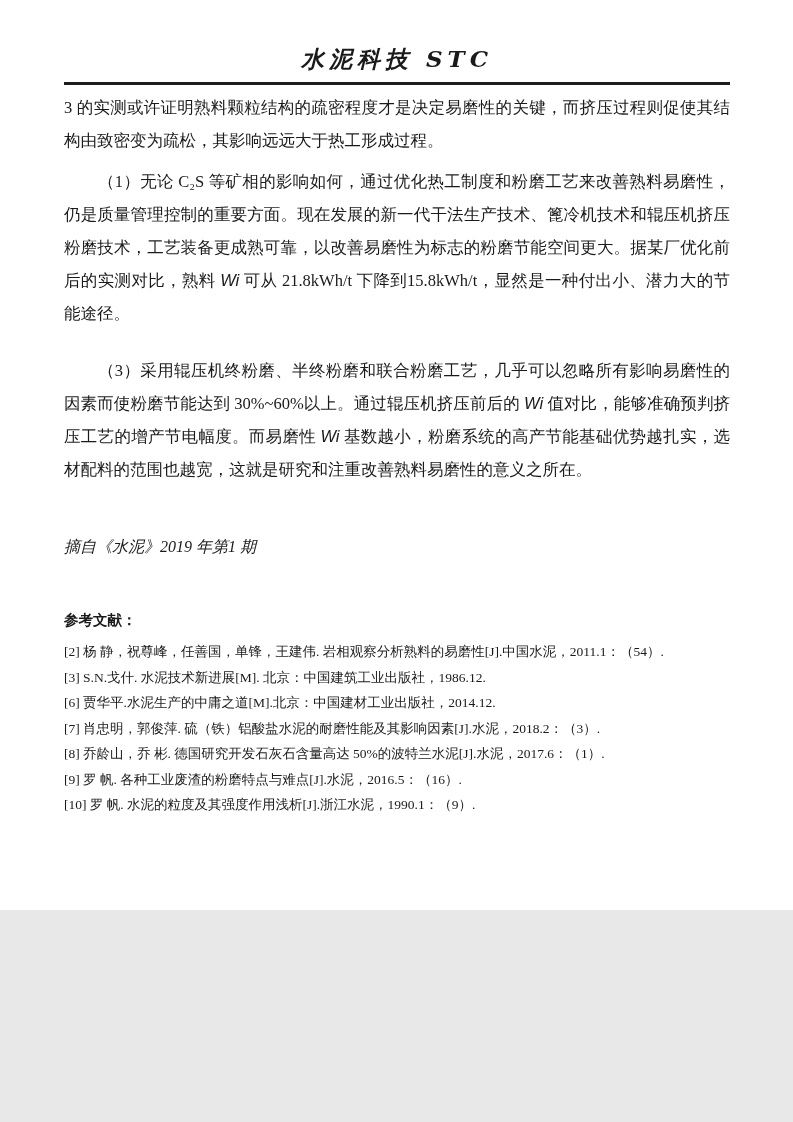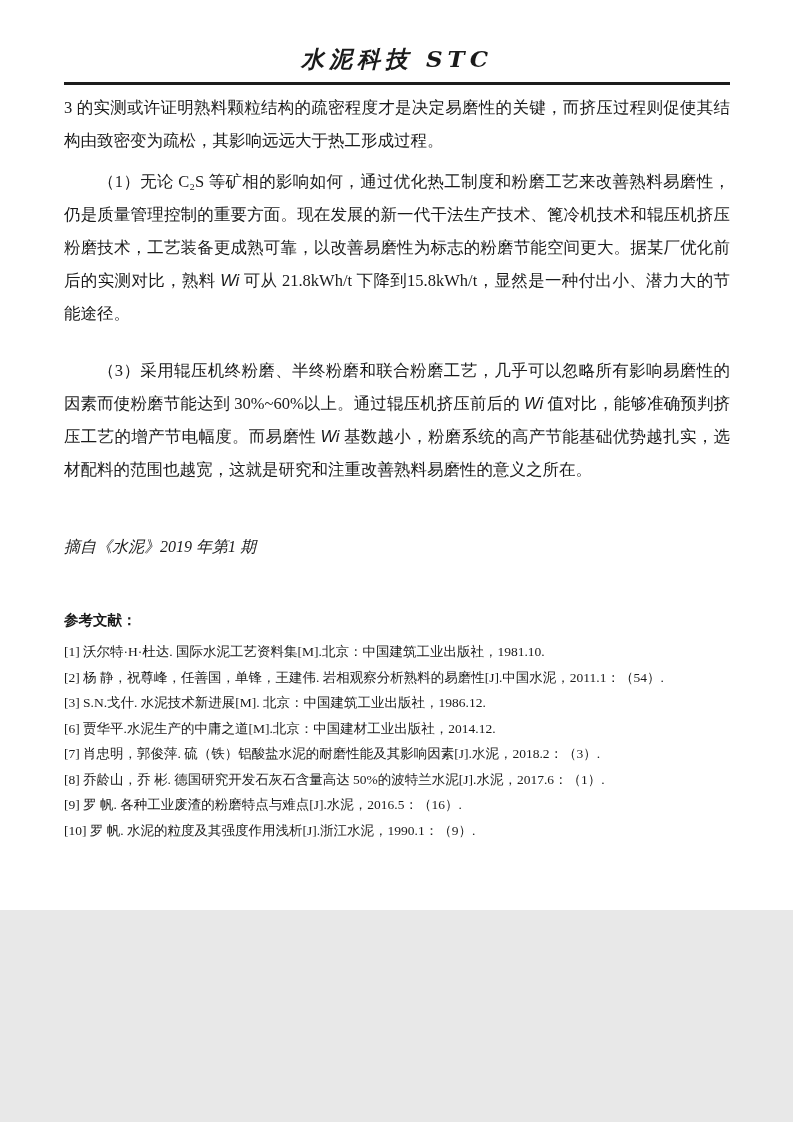--- a/index.html
+++ b/index.html
@@ -112,21 +112,20 @@
       <p class="first"><span>3 的实测或许证明熟料颗粒结构的疏密程度才是决定易磨性的关键，而挤压过程则促使其结构由致密变为疏松，其影响远远大于热工形成过程。</span></p>
       <p class="indent"><span>（1）无论 C₂S 等矿相的影响如何，通过优化热工制度和粉磨工艺来改善熟料易磨性，仍是质量管理控制的重要方面。现在发展的新一代干法生产技术、篦冷机技术和辊压机挤压粉磨技术，工艺装备更成熟可靠，以改善易磨性为标志的粉磨节能空间更大。据某厂优化前后的实测对比，熟料 </span><span class="it">Wi</span><span> 可从 21.8kWh/t 下降到15.8kWh/t，显然是一种付出小、潜力大的节能途径。</span></p>
       <p class="indent p3"><span>（3）采用辊压机终粉磨、半终粉磨和联合粉磨工艺，几乎可以忽略所有影响易磨性的因素而使粉磨节能达到 30%~60%以上。通过辊压机挤压前后的 </span><span class="it">Wi</span><span> 值对比，能够准确预判挤压工艺的增产节电幅度。而易磨性 </span><span class="it">Wi</span><span> 基数越小，粉磨系统的高产节能基础优势越扎实，选材配料的范围也越宽，这就是研究和注重改善熟料易磨性的意义之所在。</span></p>
     </div>
 
     <div class="source-note">摘自《水泥》2019 年第1 期</div>
 
     <div class="ref-heading">参考文献：</div>
 
     <div class="ref-list">
-      <div class="ref-item">[1] 沃尔特·H·杜达. 国际水泥工艺资料集[M].北京：中国建筑工业出版社，1981.10.</div>
       <div class="ref-item">[2] 杨 静，祝尊峰，任善国，单锋，王建伟. 岩相观察分析熟料的易磨性[J].中国水泥，2011.1：（54）.</div>
       <div class="ref-item">[3] S.N.戈什. 水泥技术新进展[M]. 北京：中国建筑工业出版社，1986.12.</div>
       <div class="ref-item">[6] 贾华平.水泥生产的中庸之道[M].北京：中国建材工业出版社，2014.12.</div>
       <div class="ref-item">[7] 肖忠明，郭俊萍. 硫（铁）铝酸盐水泥的耐磨性能及其影响因素[J].水泥，2018.2：（3）.</div>
       <div class="ref-item">[8] 乔龄山，乔 彬. 德国研究开发石灰石含量高达 50%的波特兰水泥[J].水泥，2017.6：（1）.</div>
       <div class="ref-item">[9] 罗 帆. 各种工业废渣的粉磨特点与难点[J].水泥，2016.5：（16）.</div>
       <div class="ref-item">[10] 罗 帆. 水泥的粒度及其强度作用浅析[J].浙江水泥，1990.1：（9）.</div>
     </div>
 
   </div>

